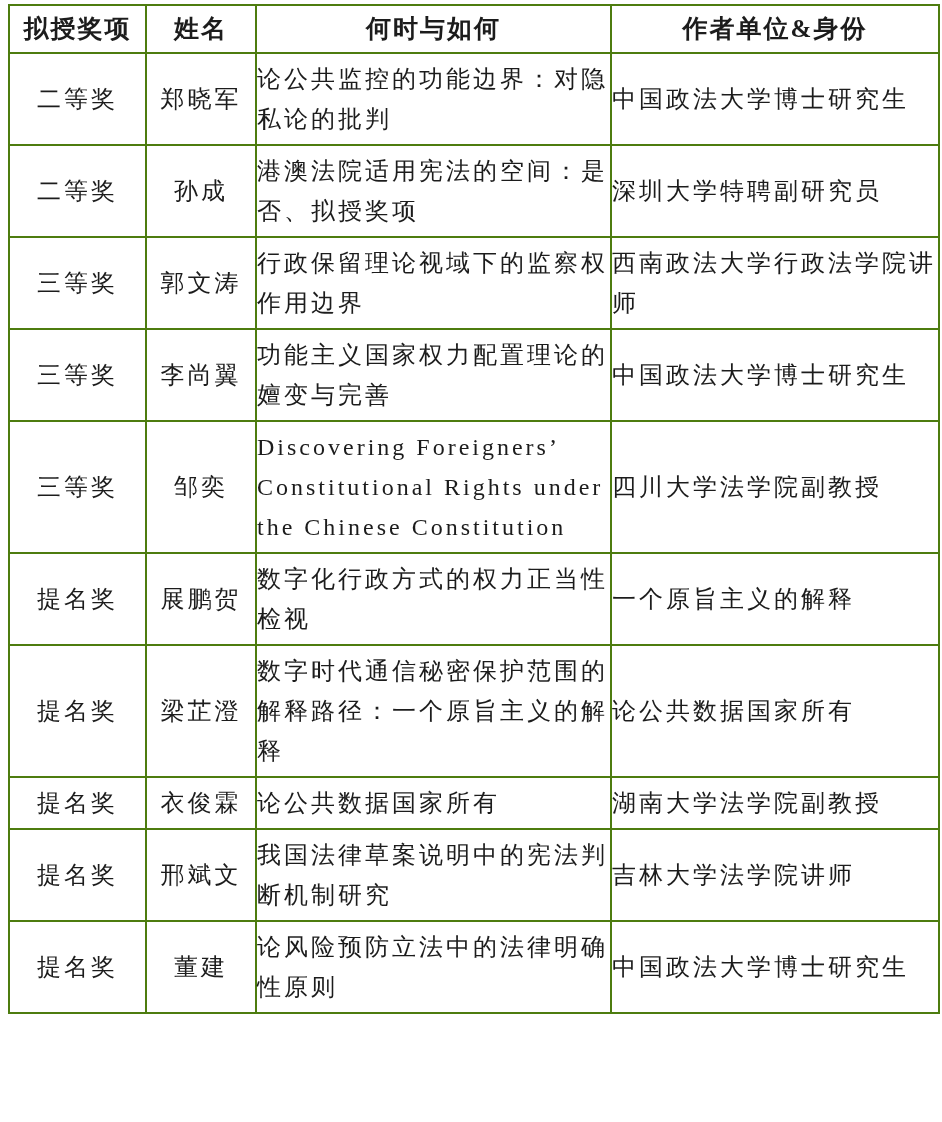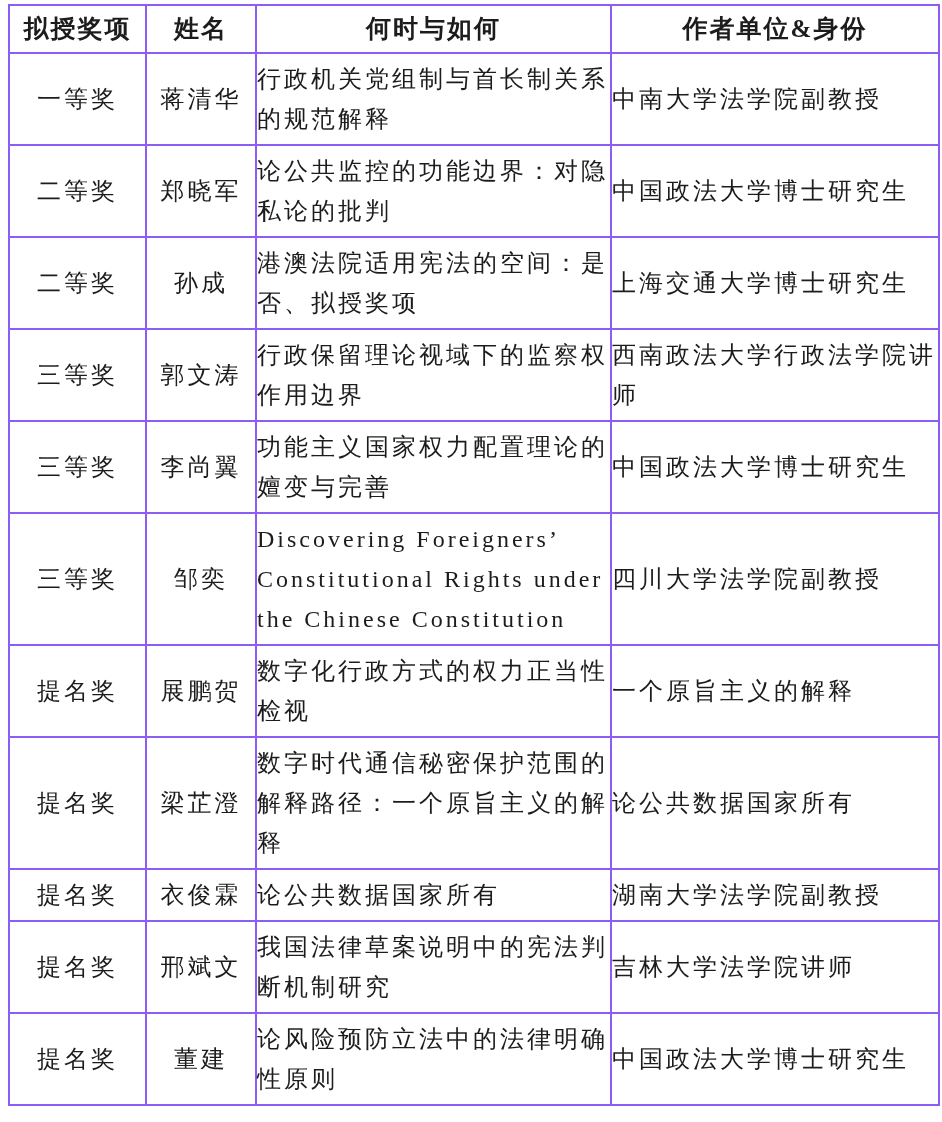--- a/index.html
+++ b/index.html
@@ -23,21 +23,21 @@
     color: #1c1c1c;
     background: #ffffff;
   }
   table.awards col.c-award { width: 137px; }
   table.awards col.c-name  { width: 110px; }
   table.awards col.c-title { width: 355px; }
   table.awards col.c-affil { width: 328px; }
 
   table.awards th,
   table.awards td {
-    border: 2px solid #8b5cf6;
+    border: 2px solid #4d7c0f;
     vertical-align: middle;
     box-sizing: border-box;
   }
   table.awards th {
     font-size: 25px;
     font-weight: bold;
     letter-spacing: 2px;
     padding: 8px 2px;
     text-align: center;
     line-height: 30px;
@@ -76,36 +76,30 @@
     <thead>
       <tr>
         <th>拟授奖项</th>
         <th>姓名</th>
         <th>何时与如何</th>
         <th>作者单位&amp;身份</th>
       </tr>
     </thead>
     <tbody>
       <tr>
-        <td class="cell-award">一等奖</td>
-        <td class="cell-name">蒋清华</td>
-        <td class="cell-title">行政机关党组制与首长制关系的规范解释</td>
-        <td class="cell-affil">中南大学法学院副教授</td>
-      </tr>
-      <tr>
         <td class="cell-award">二等奖</td>
         <td class="cell-name">郑晓军</td>
         <td class="cell-title">论公共监控的功能边界：对隐私论的批判</td>
         <td class="cell-affil">中国政法大学博士研究生</td>
       </tr>
       <tr>
         <td class="cell-award">二等奖</td>
         <td class="cell-name">孙成</td>
         <td class="cell-title">港澳法院适用宪法的空间：是否、拟授奖项</td>
-        <td class="cell-affil">上海交通大学博士研究生</td>
+        <td class="cell-affil">深圳大学特聘副研究员</td>
       </tr>
       <tr>
         <td class="cell-award">三等奖</td>
         <td class="cell-name">郭文涛</td>
         <td class="cell-title">行政保留理论视域下的监察权作用边界</td>
         <td class="cell-affil">西南政法大学行政法学院讲师</td>
       </tr>
       <tr>
         <td class="cell-award">三等奖</td>
         <td class="cell-name">李尚翼</td>

